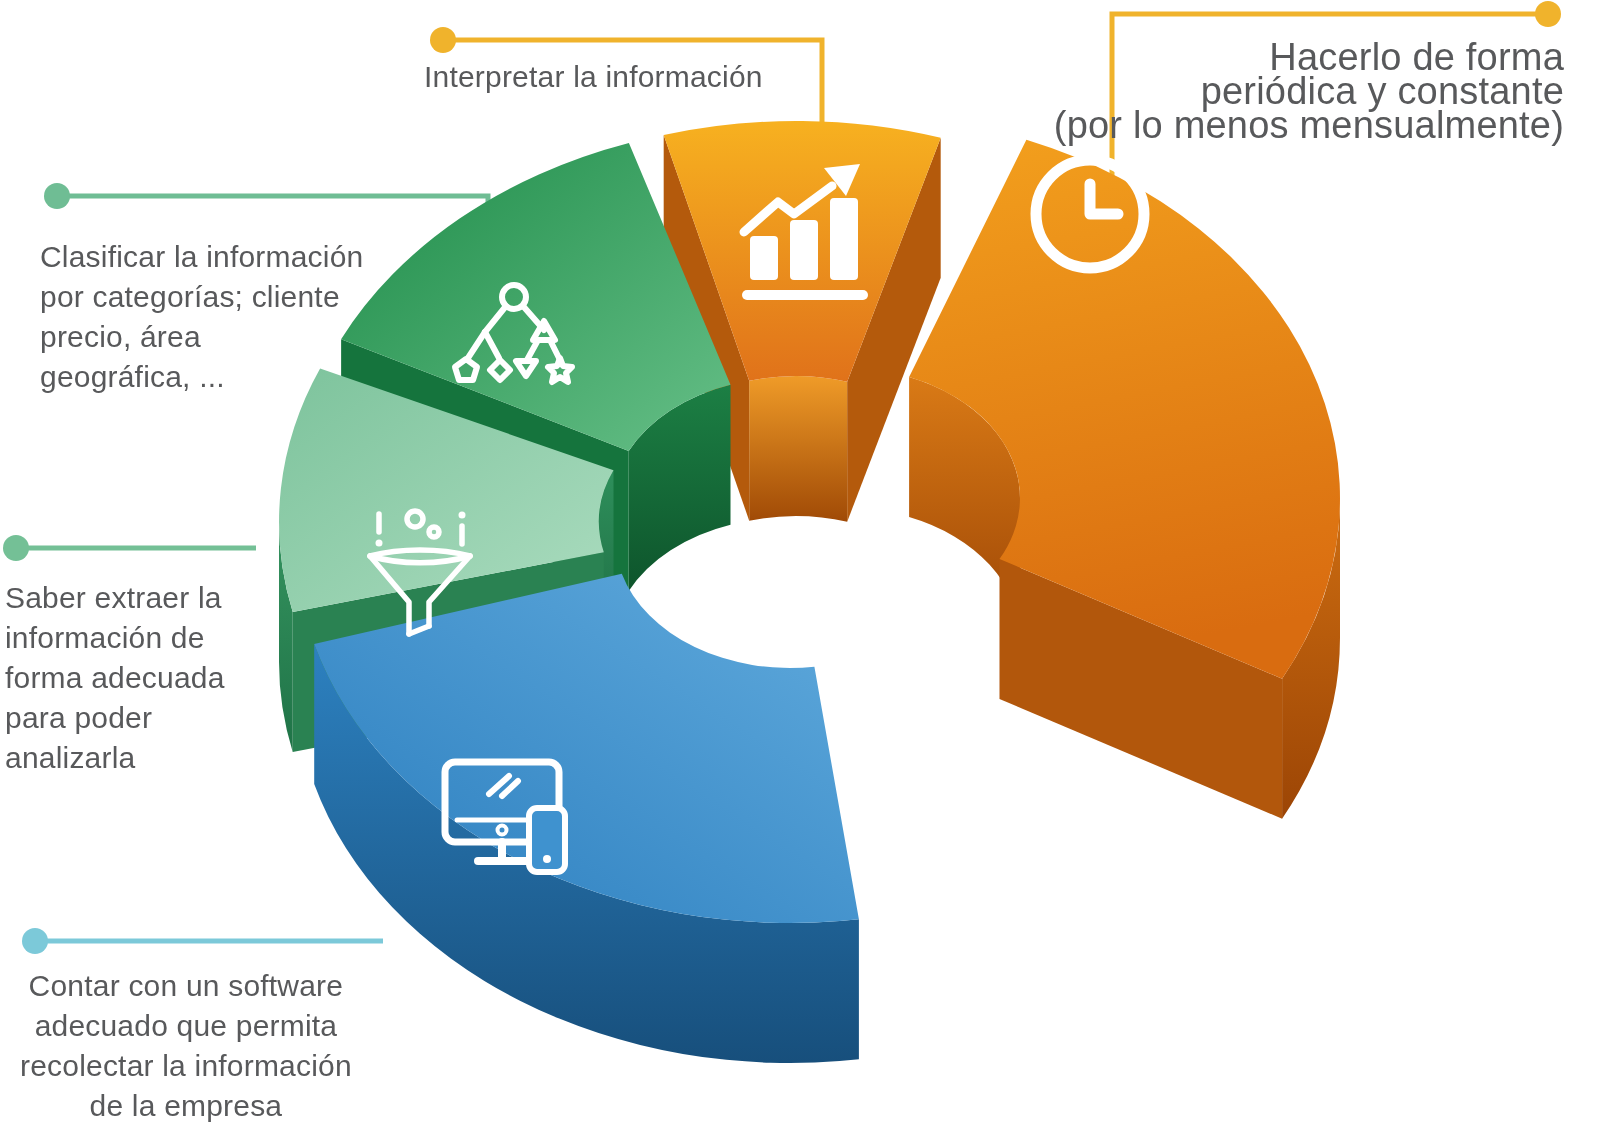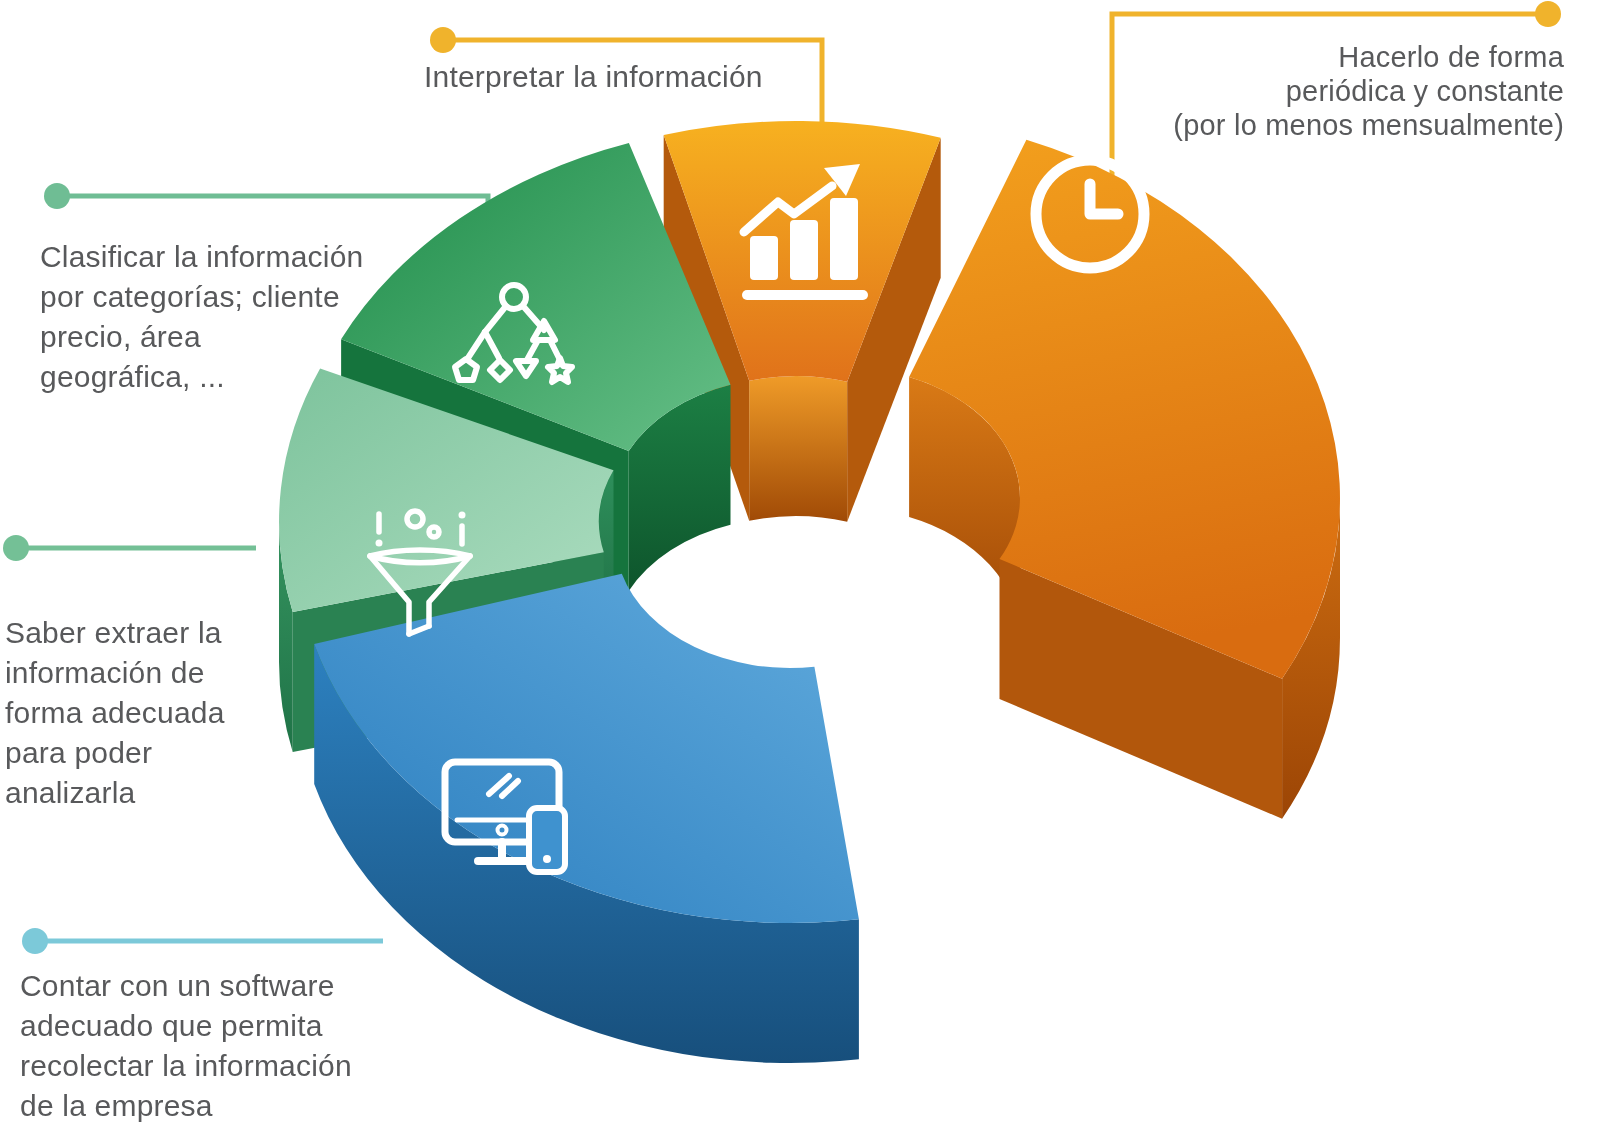--- a/index.html
+++ b/index.html
@@ -2,24 +2,24 @@
 <html><head>
 <meta charset="utf-8">
 <style>
   html,body{margin:0;padding:0;background:#ffffff;}
   body{width:1600px;height:1144px;position:relative;overflow:hidden;
        font-family:"Liberation Sans",sans-serif;}
   #scene{position:absolute;left:0;top:0;}
   .label{position:absolute;color:#58595b;font-size:30px;line-height:40px;
          white-space:pre-line;letter-spacing:.2px;}
   #label-interpret{left:424px;top:57px;}
-  #label-periodic{right:36px;top:40px;text-align:right;font-size:29px;line-height:34px;}
+  #label-periodic{right:36px;top:40px;text-align:right;font-size:38px;line-height:34px;}
   #label-classify{left:40px;top:237px;}
-  #label-extract{left:5px;top:578px;margin-top:35px;}
-  #label-software{left:20px;top:966px;}
+  #label-extract{left:5px;top:578px;}
+  #label-software{left:20px;top:966px;text-align:center;}
 </style>
 </head>
 <body>
 
 <svg id="scene" width="1600" height="1144" viewBox="0 0 1600 1144" xmlns="http://www.w3.org/2000/svg">
   <defs id="chart-defs">
       <linearGradient id="tg0" x1="0" y1="0" x2="0" y2="1">
         <stop offset="0" stop-color="#f7b120"></stop>
         <stop offset="1" stop-color="#e0721a"></stop>
       </linearGradient>

